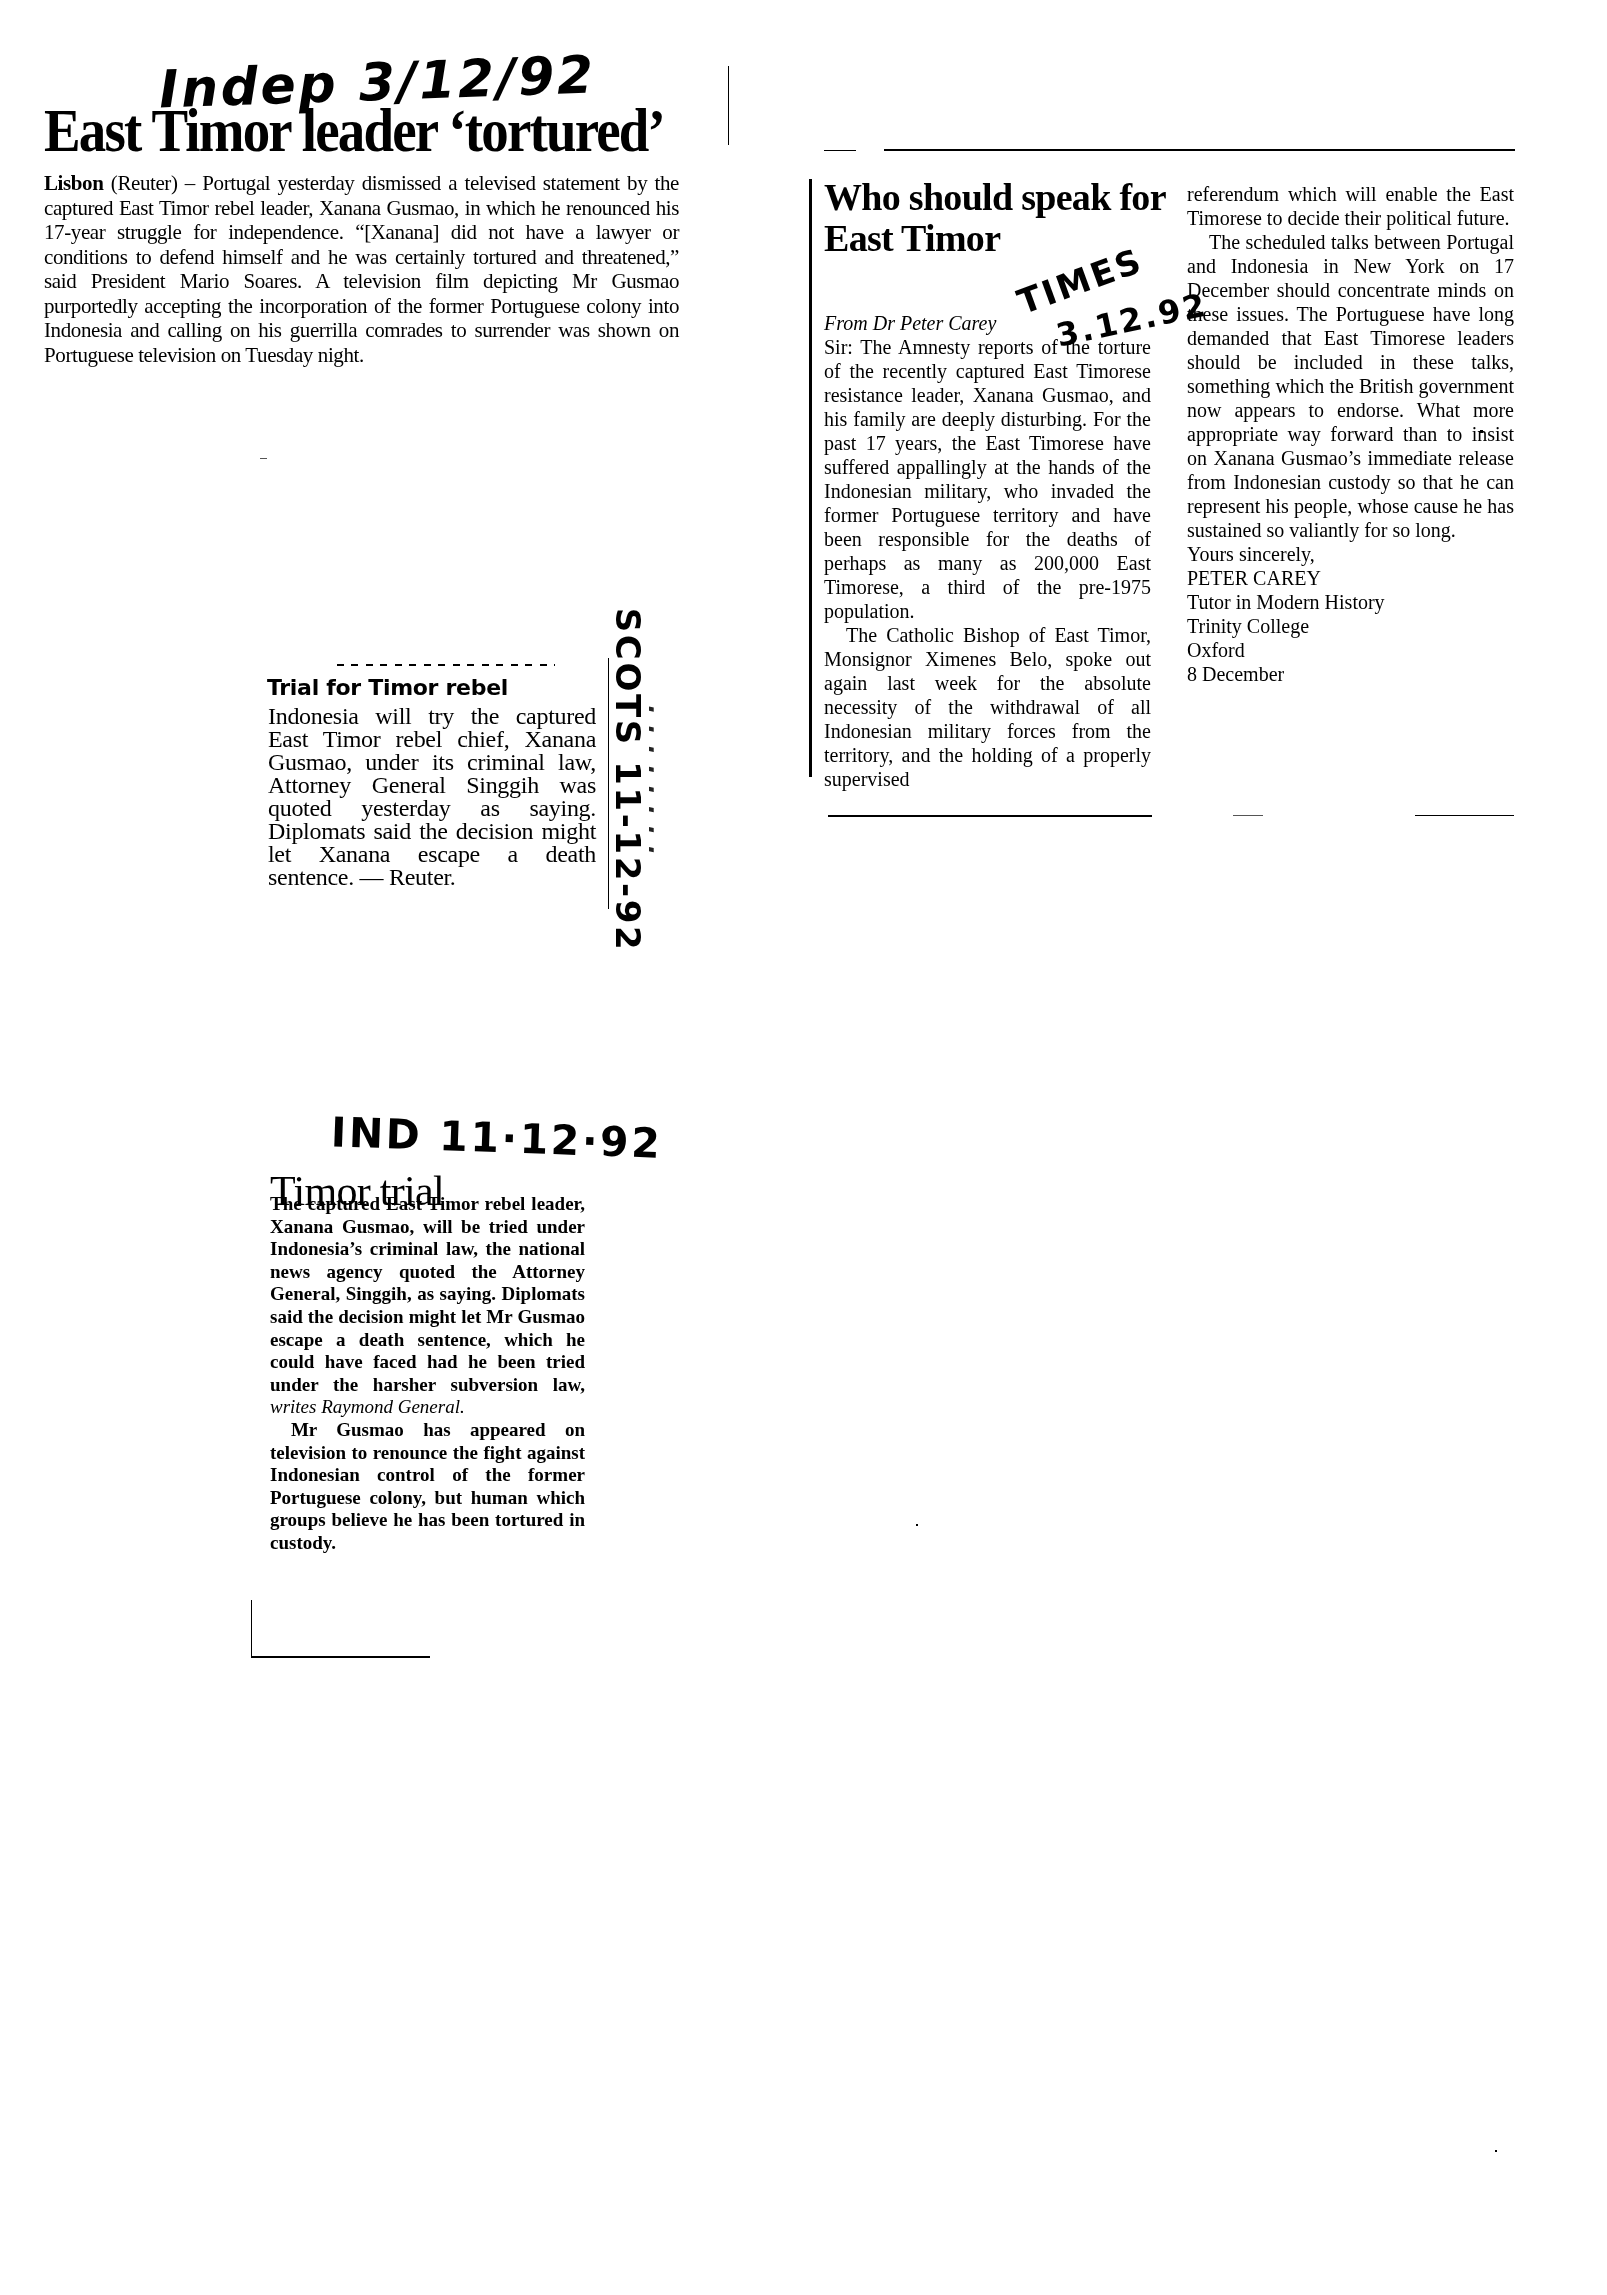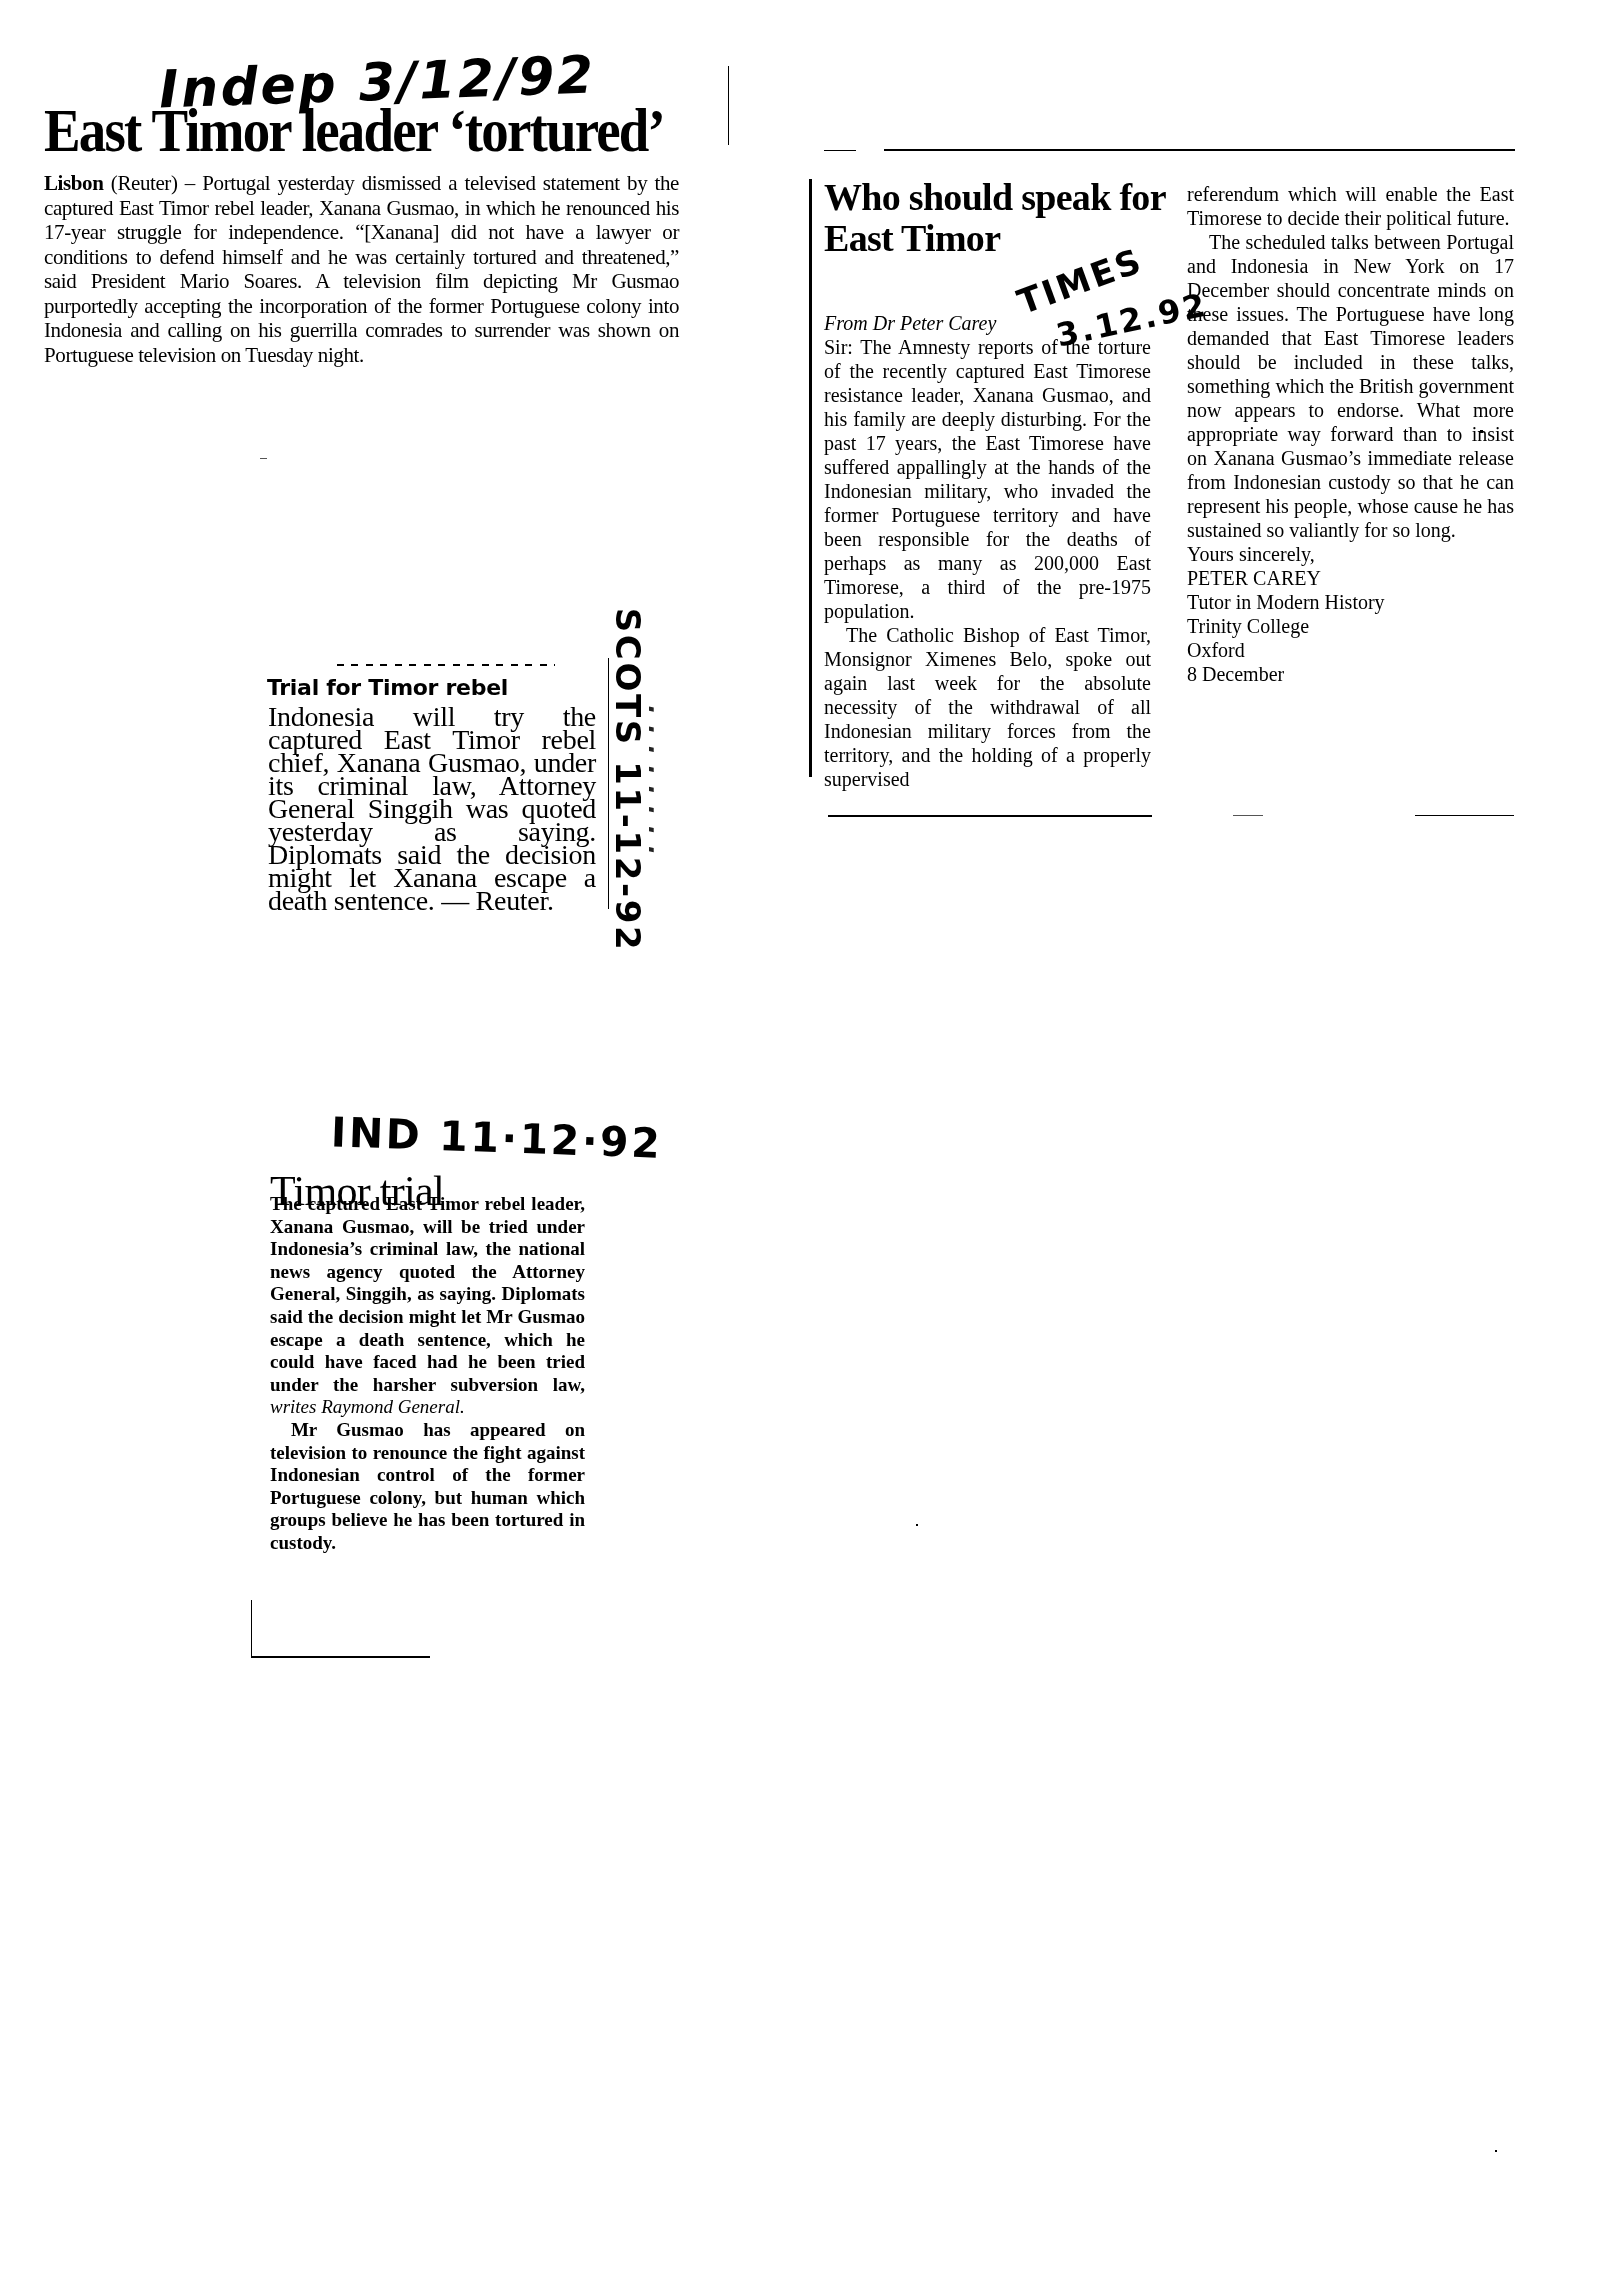--- a/index.html
+++ b/index.html
@@ -44,21 +44,21 @@
     #letter-bottomrule-b { left: 1233px; top: 815px; width: 30px; height: 1.3px; background: #555; }
     #letter-bottomrule-c { left: 1415px; top: 815px; width: 99px; height: 1.3px; background: #000; }
 
     
     #t1-stub { left: 337px; top: 664px; width: 218px; height: 2px;
       background: repeating-linear-gradient(90deg,#000 0 6.6px,transparent 6.6px 14.5px); }
     #t1-head {
       left: 267px; top: 673px; font-size: 22px; font-weight: bold; line-height: 29px;
       font-family: "DejaVu Sans", sans-serif; letter-spacing: -0.3px;
     }
-    #t1-body { left: 268px; top: 705px; width: 328px; font-size: 28px; line-height: 23px; letter-spacing: -0.3px; }
+    #t1-body { left: 268px; top: 705px; width: 328px; font-size: 24px; line-height: 23px; letter-spacing: -0.3px; }
     #t1-vline { left: 608px; top: 658px; width: 1.3px; height: 251px; background: #000; }
     #t1-hand {
       left: 628px; top: 780px; font-size: 34px; transform: translate(-50%,-50%) rotate(90deg);
       transform-origin: center;
     }
     #t1-stamp {
       left: 651px; top: 780px; font-size: 24px; transform: translate(-50%,-50%) rotate(90deg);
       color: #222; font-style: italic; letter-spacing: 1.3px;
     }
 

